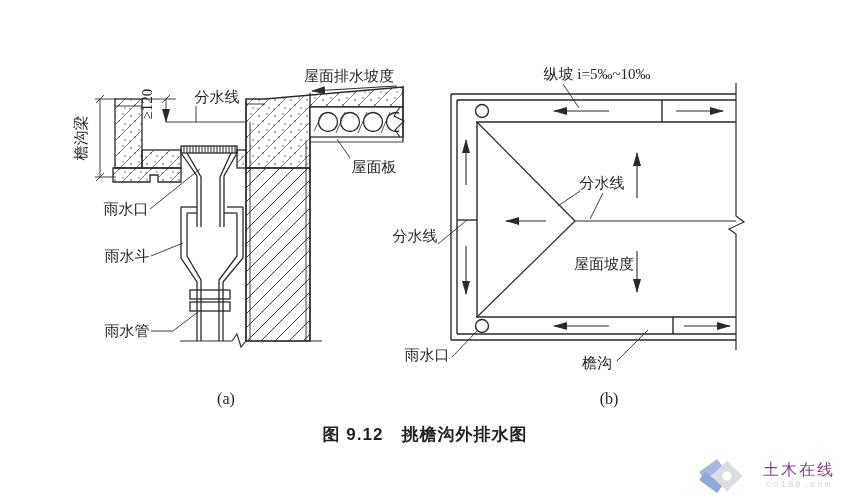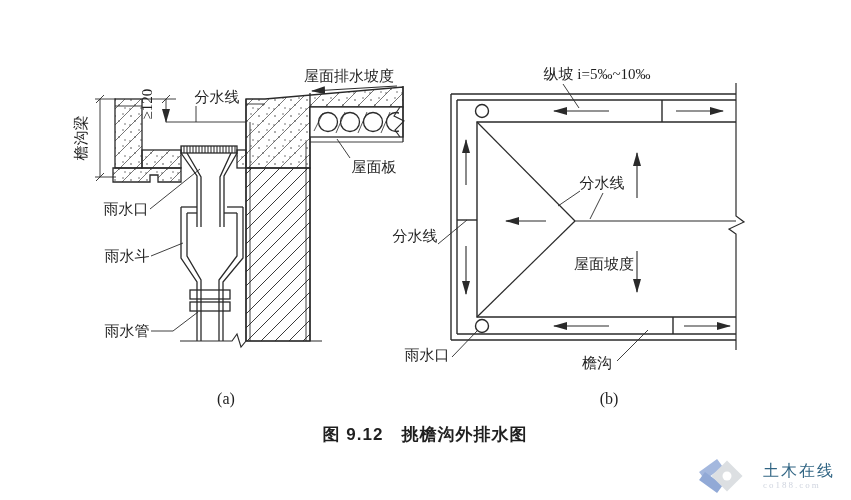--- a/index.html
+++ b/index.html
@@ -4,22 +4,22 @@
 <style>
   html,body{margin:0;padding:0;background:#ffffff;}
   #canvas{position:relative;width:851px;height:500px;background:#ffffff;overflow:hidden;
           font-family:"Liberation Serif", serif;}
   svg text{fill:#1f1f1f;}
   .lbl{font-size:15px;font-family:"Liberation Serif", serif;}
   .sub{font-size:16px;font-family:"Liberation Serif", serif;}
   .cap{font-size:17px;font-weight:600;font-family:"Liberation Sans", sans-serif;letter-spacing:1px;}
   .watermark{position:absolute;left:687px;top:455px;display:flex;align-items:center;opacity:.85;}
   .wm-text{margin-left:4px;line-height:1;}
-  .wm-name{font-family:Liberation Sans, sans-serif;font-size:16px;color:#0c4a6e;letter-spacing:2px;}
-  .wm-url{font-family:Liberation Serif, serif;font-size:9px;color:#c7cdd9;letter-spacing:2px;margin-top:2px;}
+  .wm-name{font-family:Liberation Mono, monospace;font-size:16px;color:#701a75;letter-spacing:2px;}
+  .wm-url{font-family:Liberation Mono, monospace;font-size:9px;color:#c7cdd9;letter-spacing:2px;margin-top:2px;text-align:center;}
 </style>
 </head>
 <body>
 
 <div id="canvas">
 
 <svg width="851" height="500" viewBox="0 0 851 500">
   <defs>
     <marker id="ah" markerUnits="userSpaceOnUse" markerWidth="14" markerHeight="8" refX="13" refY="4" orient="auto">
       <path d="M0,0 L14,4 L0,8 Z" fill="#2a2a2a"></path>

